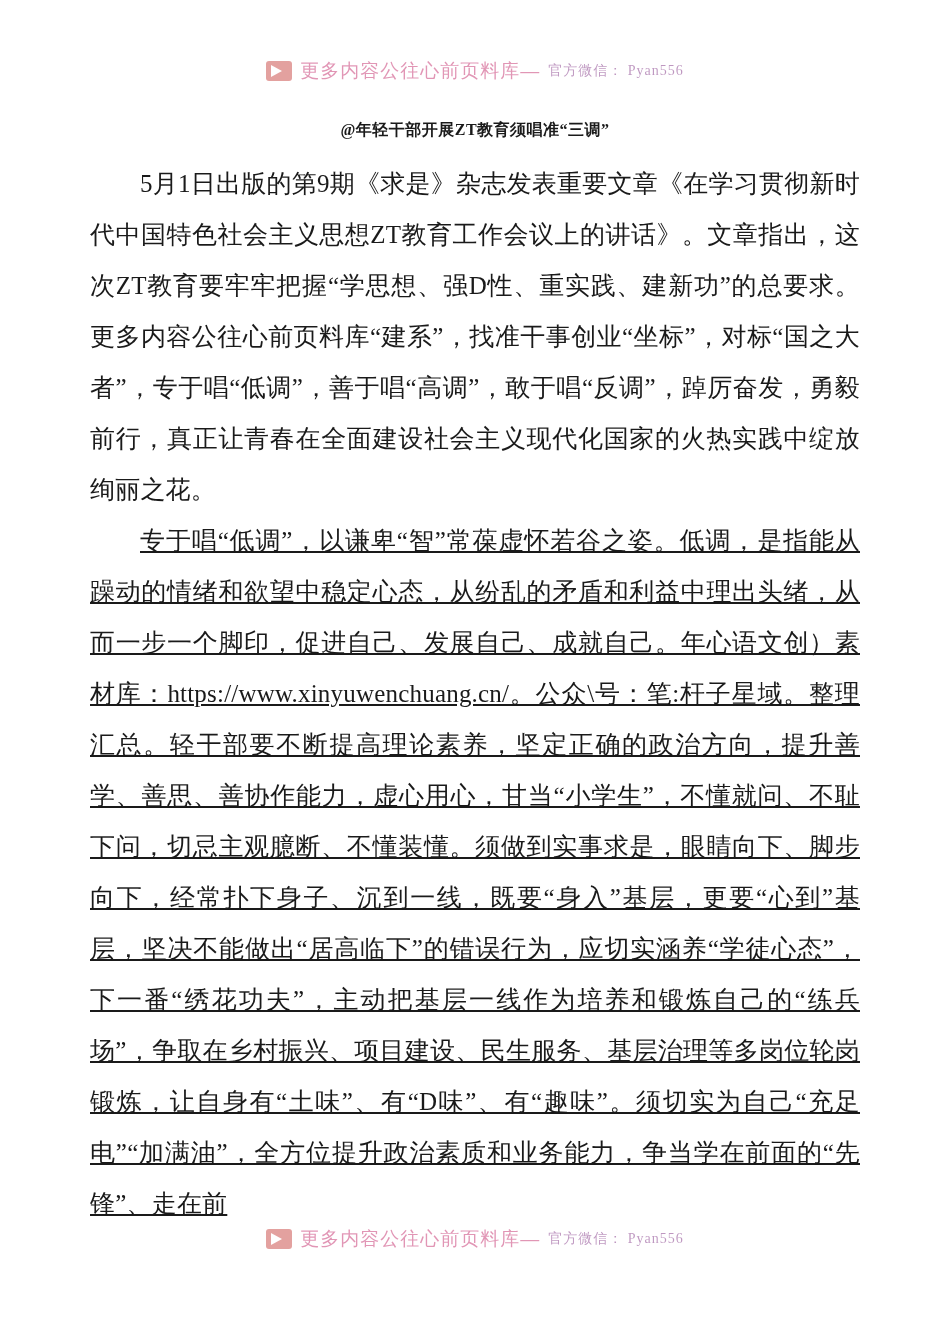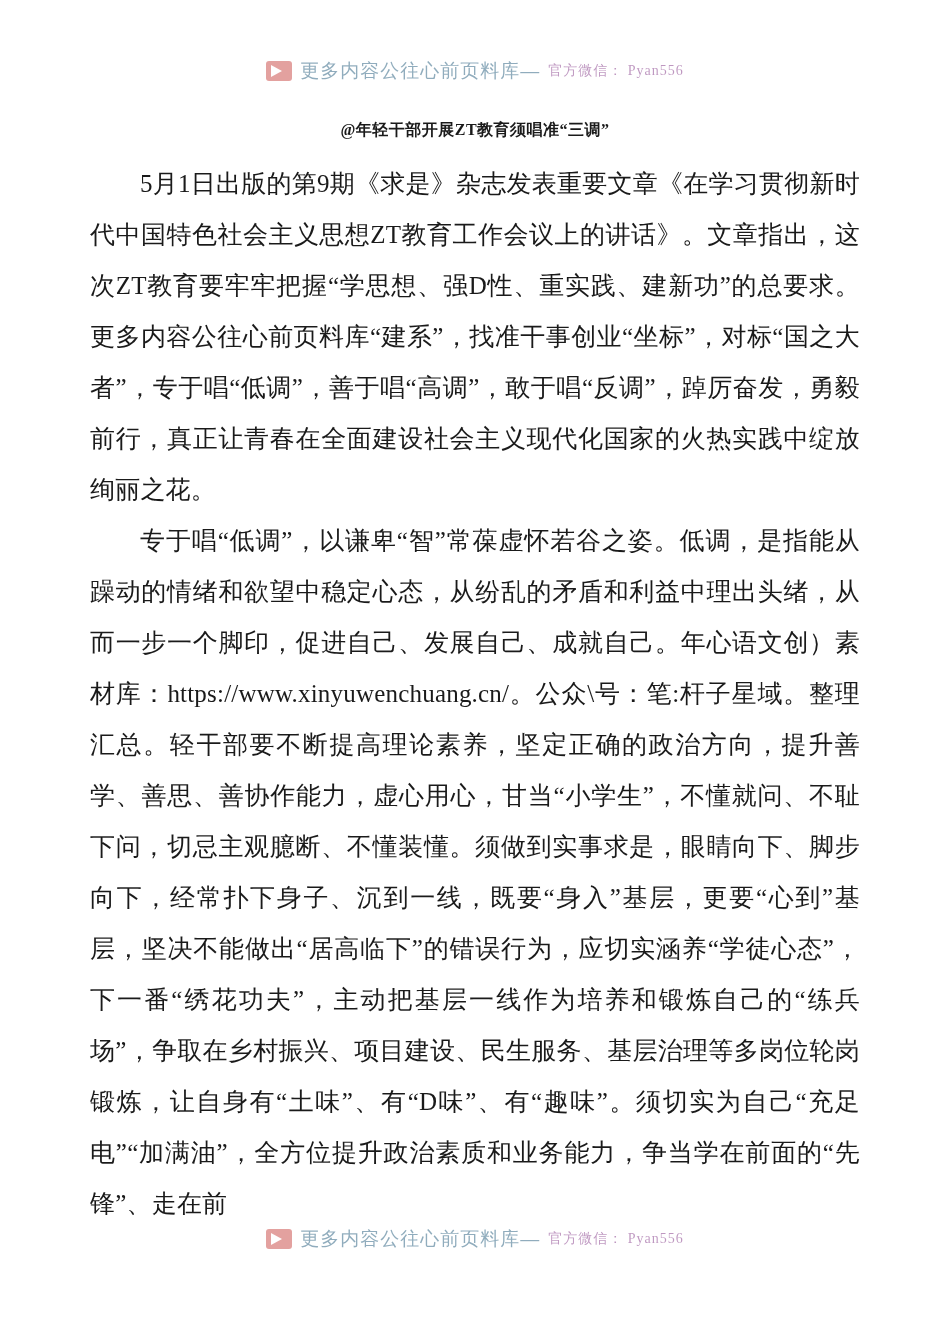--- a/index.html
+++ b/index.html
@@ -55,21 +55,21 @@
     width: 0;
     height: 0;
     border-left: 11px solid #ffffff;
     border-top: 6px solid transparent;
     border-bottom: 6px solid transparent;
   }
   .wm-text {
     font-family: "Liberation Sans", sans-serif;
     font-size: 19px;
     letter-spacing: 1px;
-    color: #0c4a6e;
+    color: #be185d;
     white-space: nowrap;
   }
   .wm-text2 {
     font-family: Liberation Serif, serif;
     font-size: 14px;
     letter-spacing: 1px;
     color: #701a75;
     white-space: nowrap;
   }
 
@@ -89,21 +89,21 @@
   }
   .para {
     font-size: 25px;
     line-height: 51px;
     text-align: justify;
     text-justify: inter-ideograph;
     text-indent: 2em;
     margin: 0;
     letter-spacing: 0.2px;
   }
-  .para + .para { margin-top: 0; }
+  .para + .para { margin-top: 0; text-decoration: underline; }
 </style>
 </head>
 <body>
 
 <div class="page">
 
   <div class="watermark top">
     <span class="wm-logo"></span>
     <span class="wm-text">更多内容公往心前页料库—</span>
     <span class="wm-text2">官方微信： Pyan556</span>

